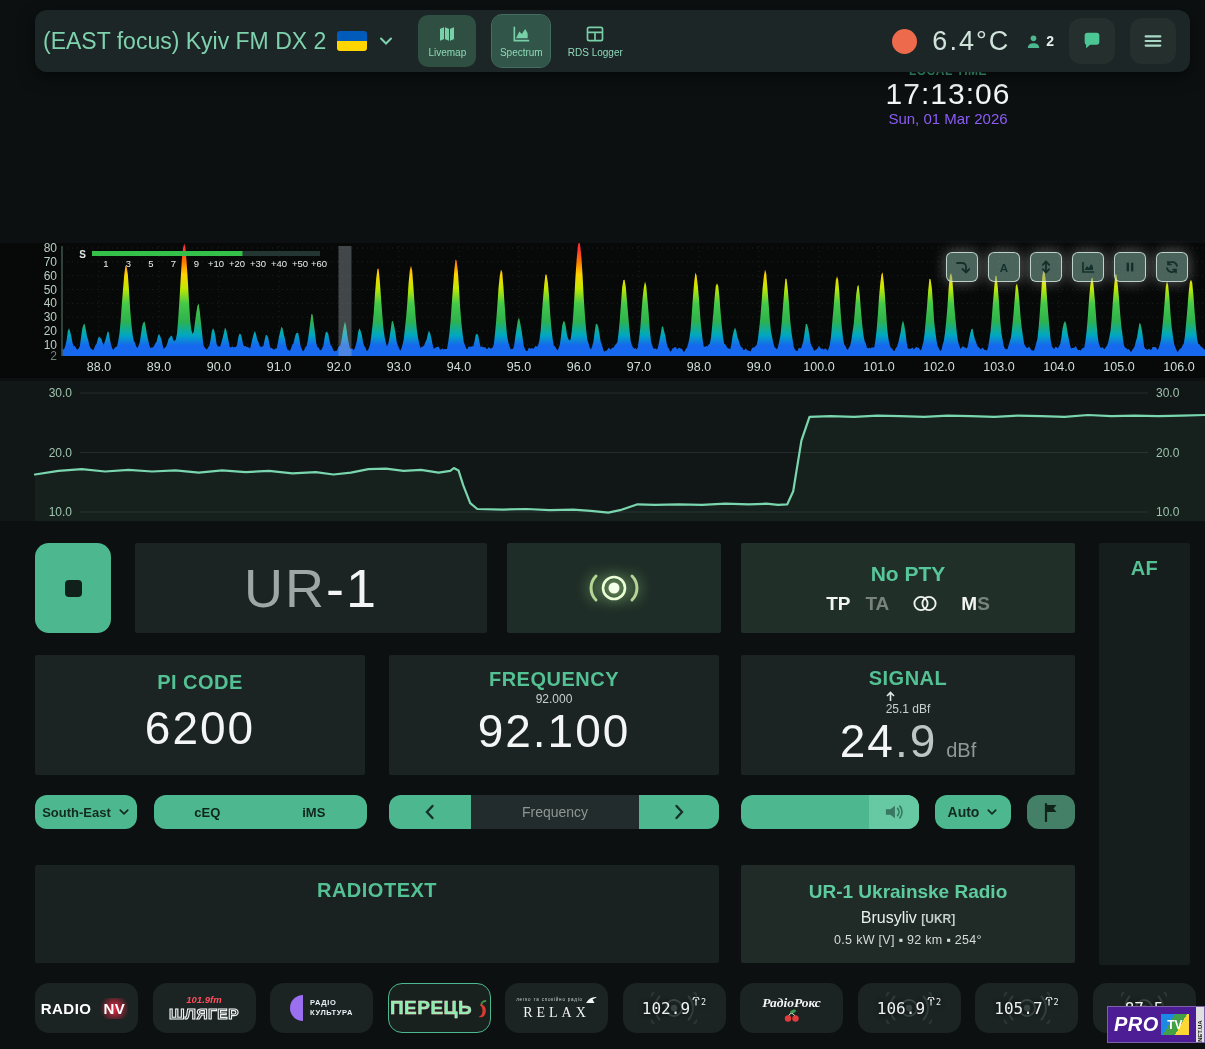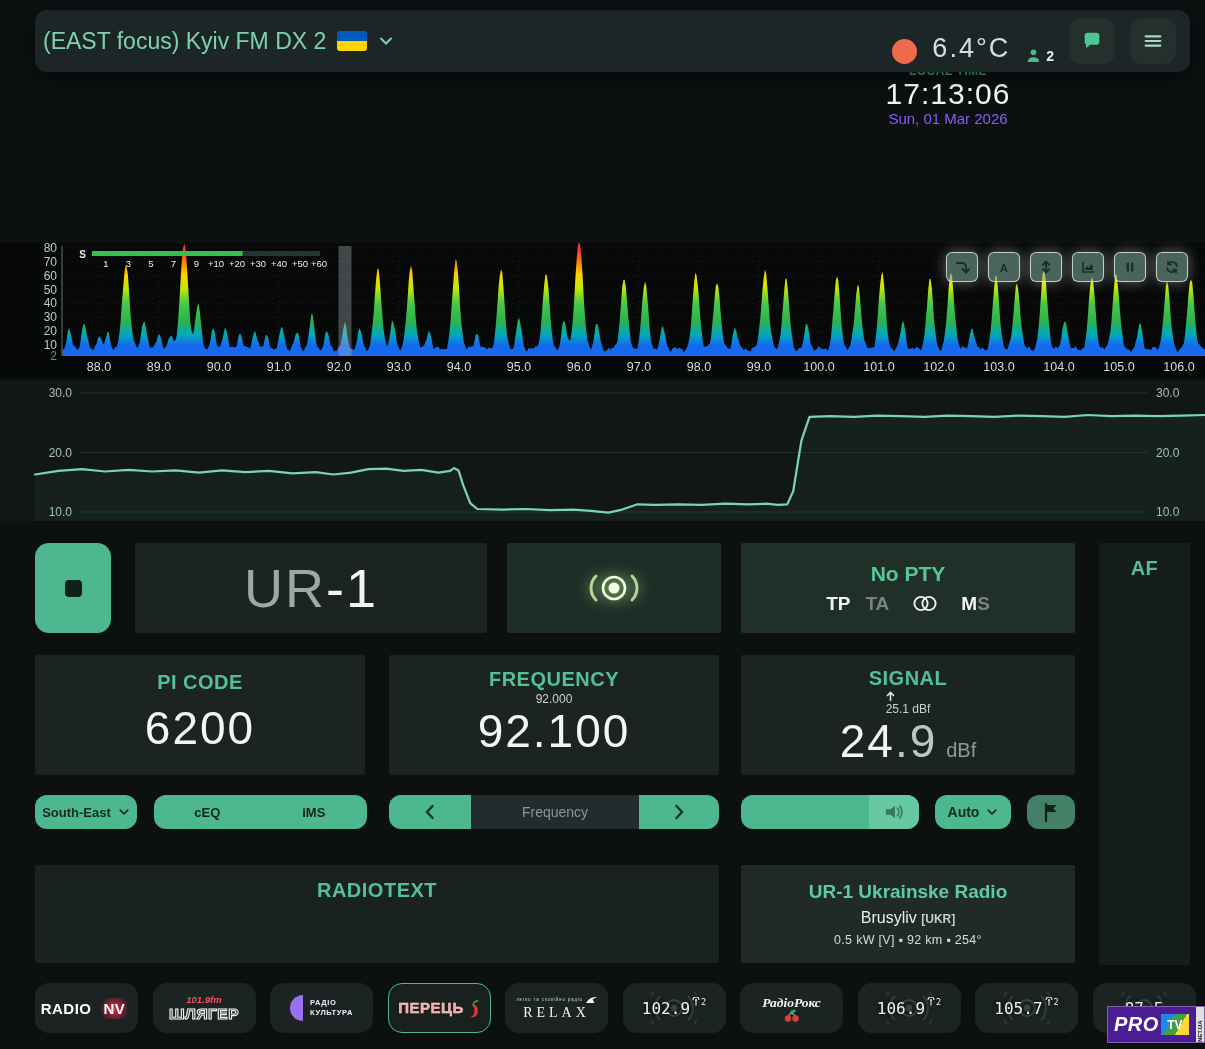--- a/index.html
+++ b/index.html
@@ -10,21 +10,21 @@
   .topbar{position:absolute;left:35px;top:10px;width:1155px;height:62px;background:#1d2626;
           border-radius:12px;display:flex;align-items:center;box-shadow:0 5px 16px rgba(0,0,0,.5);z-index:3}
   .server-select{display:flex;align-items:center;gap:11px;margin-left:8px;color:#7fd2ae;font-size:23px;cursor:pointer;white-space:nowrap}
   .ua-flag{width:30px;height:20px;border-radius:3px;background:linear-gradient(#005BBB 0 50%,#FFD500 50% 100%);display:inline-block}
   .nav{display:flex;align-items:flex-start;gap:16px;margin-left:24px}
   .nav-btn{width:58px;height:52px;border-radius:10px;display:flex;flex-direction:column;align-items:center;
            justify-content:center;gap:3px;color:#79cfa8;cursor:pointer}
   .nav-btn.boxed{background:#2e4f42}
   .nav-btn.active{background:#315548;outline:1px solid rgba(120,220,180,.4)}
   .nav-btn .lbl{font-size:10px;color:#8fd9ba}
-  .topbar-right{margin-left:auto;display:flex;align-items:flex-end;gap:15px;margin-right:14px}
+  .topbar-right{margin-left:auto;display:flex;align-items:center;gap:15px;margin-right:14px}
   .status-dot{width:25px;height:25px;border-radius:50%;background:#ed6a4c}
   .temp{font-size:27px;font-weight:300;color:#cfe3da;letter-spacing:2px}
   .users{display:flex;align-items:center;gap:4px;color:#e6eeea;font-size:14px;font-weight:700}
   .icon-btn{width:46px;height:46px;border-radius:12px;background:#242f2e;display:flex;align-items:center;justify-content:center;color:#57c79b;cursor:pointer}
   
   .clock{position:absolute;left:838px;top:64px;width:220px;text-align:center;z-index:2}
   .clock .lbl{color:#3ea67c;font-size:12px;font-weight:700;letter-spacing:.5px}
   .clock .time{color:#f4f7f6;font-size:30px;font-weight:500;letter-spacing:1px;line-height:1.08}
   .clock .date{color:#8b5cf6;font-size:15px}
   
@@ -88,21 +88,21 @@
   .tile{width:103px;height:50px;background:#1c2323;border-radius:14px;flex:none;display:flex;flex-direction:column;
         align-items:center;justify-content:center;position:relative;overflow:hidden;cursor:pointer;box-sizing:border-box}
   .tile.active{border:1.5px solid #4db890;background:#18211d}
   .nv-row{display:flex;align-items:center;gap:5px;font-weight:800;font-size:15px;color:#fff;letter-spacing:.5px}
   .nv-glow{padding:2px 7px;background:radial-gradient(circle,rgba(255,40,70,.9) 0%,rgba(255,40,70,0) 72%)}
   .shl-top{font-size:9.5px;font-weight:700;font-style:italic;color:#ff4f5e}
   .shl-name{font-size:15.5px;font-weight:800;color:#242d2d;-webkit-text-stroke:1.1px #eef2f0;letter-spacing:.5px}
   .kult-row{display:flex;align-items:center;gap:7px}
   .kult-disc{width:13px;height:26px;background:#9a6ff0;border-radius:13px 0 0 13px}
   .kult-txt{font-size:7.5px;font-weight:700;letter-spacing:.6px;color:#edf1f7;line-height:1.35}
-  .per-name{font-size:15px;font-weight:800;color:#fca5a5;-webkit-text-stroke:.4px #f4d9d4;letter-spacing:.5px;display:flex;align-items:flex-start;gap:3px}
+  .per-name{font-size:19px;font-weight:800;color:#86efac;-webkit-text-stroke:.4px #f4d9d4;letter-spacing:.5px;display:flex;align-items:center;gap:3px}
   .rel-top{display:flex;align-items:center;gap:3px;font-size:4.5px;color:#c9d3cf;letter-spacing:.8px}
   .rel-name{font-family:"Liberation Serif",serif;font-size:14px;letter-spacing:4px;color:#f2f4f3;margin-top:1px}
   .freq-rings{position:absolute;left:50%;top:50%;transform:translate(-50%,-50%);opacity:.55}
   .freq-txt{position:relative;z-index:1;font-family:"DejaVu Sans Mono",monospace;font-size:16px;color:#eef3f1;
             text-shadow:0 0 5px rgba(0,0,0,.9);display:flex;align-items:flex-start}
   .freq-sup{display:flex;align-items:center;font-size:8.5px;margin-top:-2px;margin-left:2px;gap:1px}
   .roks-name{font-family:"Liberation Serif",serif;font-style:italic;font-weight:700;font-size:13.5px;color:#f4f6f5}
   
   .watermark{position:absolute;left:1107px;top:1006px;width:98px;height:37px;background:#4c1d95;
              border:1px solid rgba(200,200,200,.4);display:flex;align-items:center;z-index:6;box-sizing:border-box}
@@ -117,20 +117,42 @@
 <body>
 
 <header class="topbar">
   <div class="server-select">
     <span>(EAST focus) Kyiv FM DX 2</span>
     <span class="ua-flag"></span>
     <svg width="16" height="16" viewBox="0 0 16 16">
       <path d="M3 5.5 L8 10.5 L13 5.5" fill="none" stroke="#7fd2ae" stroke-width="2" stroke-linecap="round"></path>
     </svg>
   </div>
+  <nav class="nav">
+    <div class="nav-btn boxed">
+      <svg width="20" height="20" viewBox="0 0 24 24">
+        <path d="M3 5.5 L9 3 L15 5.5 L21 3 V18.5 L15 21 L9 18.5 L3 21 Z M9 3 V18.5 M15 5.5 V21" fill="#79cfa8" stroke="#2e4f42" stroke-width="1.2"></path>
+      </svg>
+      <span class="lbl">Livemap</span>
+    </div>
+    <div class="nav-btn active">
+      <svg width="20" height="20" viewBox="0 0 24 24">
+        <path d="M4 4 V20 H21" fill="none" stroke="#79cfa8" stroke-width="2" stroke-linecap="round"></path>
+        <path d="M6 17 L10 9 L13 12 L17 6 L20 11 V17 Z" fill="#79cfa8"></path>
+      </svg>
+      <span class="lbl">Spectrum</span>
+    </div>
+    <div class="nav-btn">
+      <svg width="20" height="20" viewBox="0 0 24 24">
+        <rect x="3" y="4" width="18" height="16" rx="2" fill="none" stroke="#79cfa8" stroke-width="2"></rect>
+        <path d="M3 10 H21 M12 10 V20" stroke="#79cfa8" stroke-width="2"></path>
+      </svg>
+      <span class="lbl">RDS Logger</span>
+    </div>
+  </nav>
   <div class="topbar-right">
     <span class="status-dot"></span>
     <span class="temp">6.4°C</span>
     <span class="users">
       <svg width="17" height="17" viewBox="0 0 24 24">
         <circle cx="12" cy="7.5" r="4" fill="#4db890"></circle>
         <path d="M4 21 c0-4.5 4-6.5 8-6.5 s8 2 8 6.5 Z" fill="#4db890"></path>
       </svg>
       <span>2</span>
     </span>

